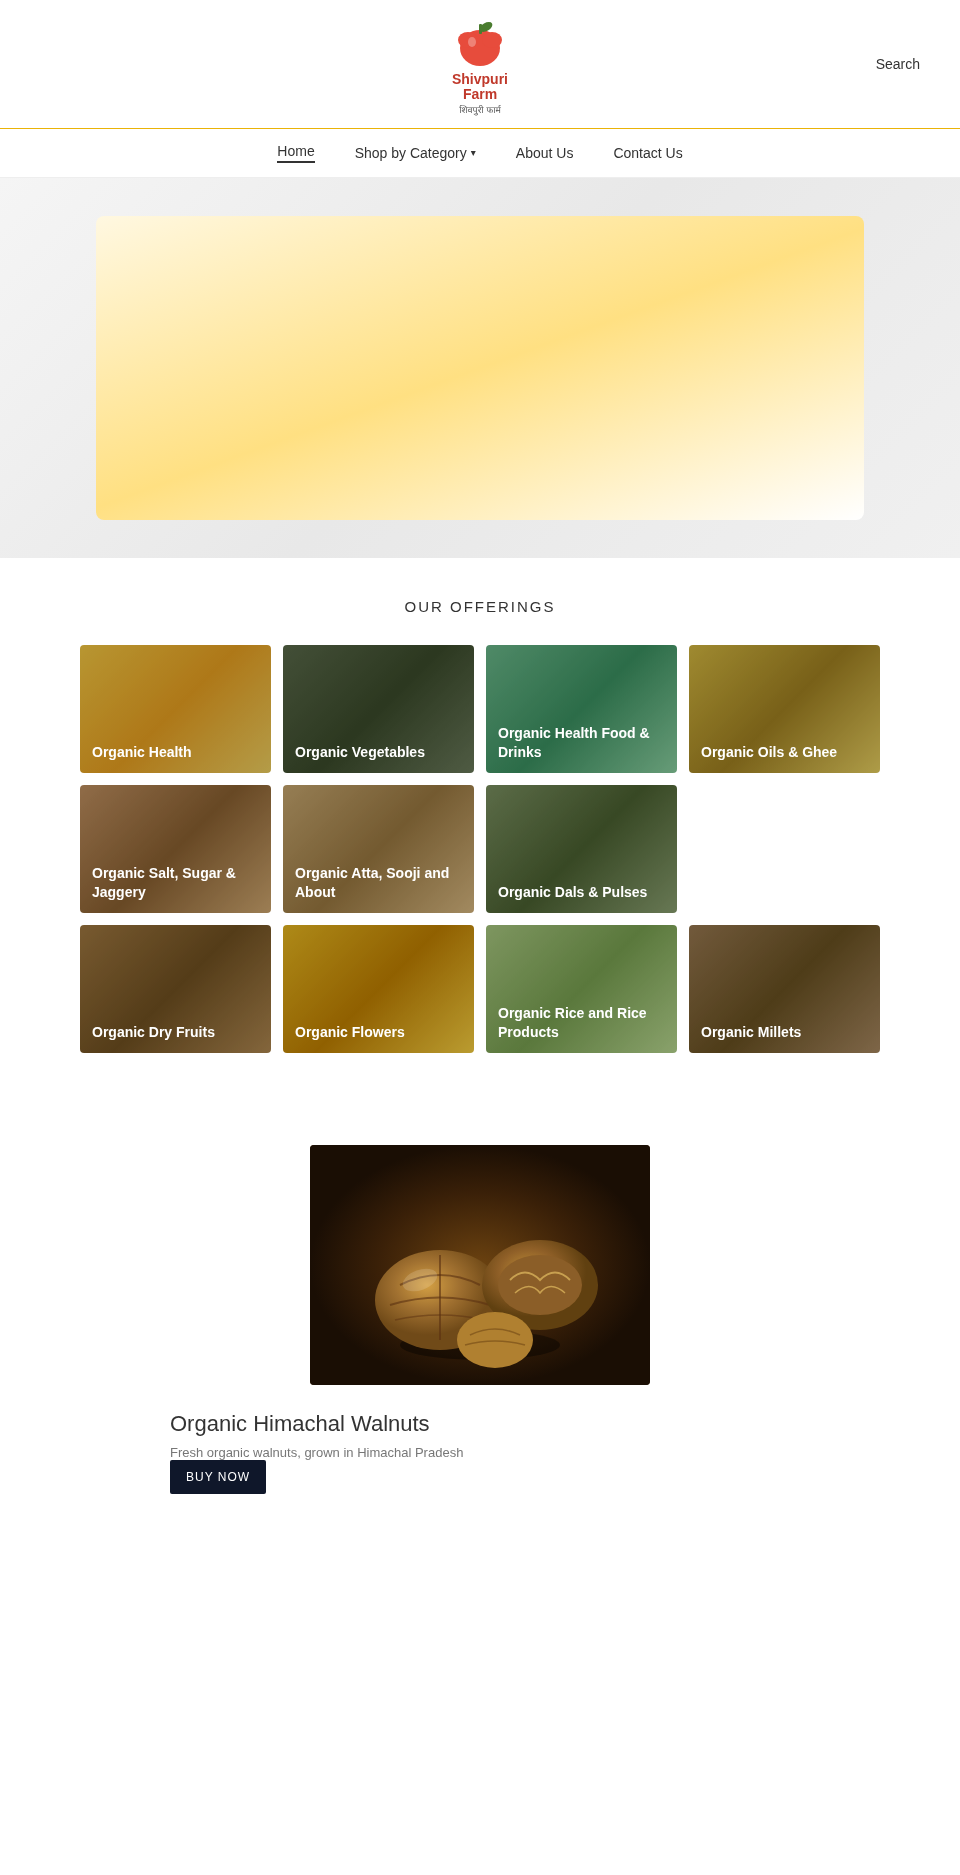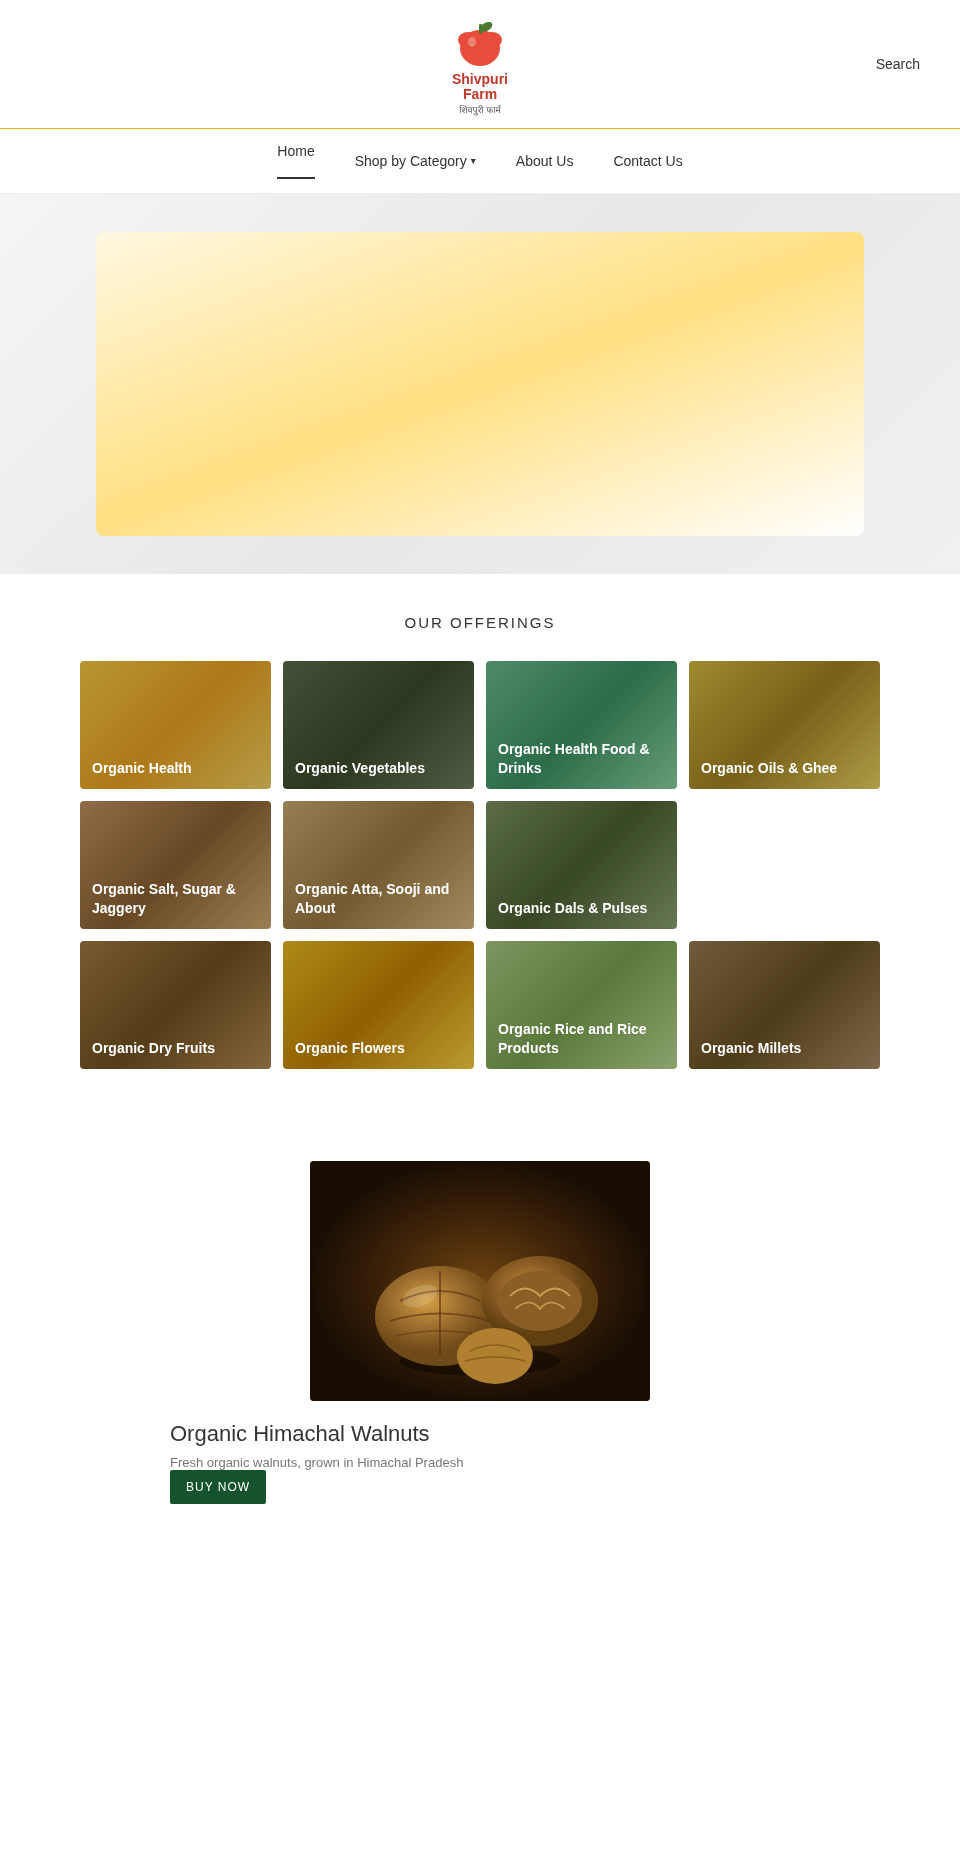--- a/index.html
+++ b/index.html
@@ -57,21 +57,21 @@
       font-size: 14px;
       color: #333;
       text-decoration: none;
       cursor: pointer;
       display: flex;
       align-items: center;
       gap: 4px;
     }
     .nav-item.active {
       border-bottom: 2px solid #333;
-      padding-bottom: 18px;
+      padding-bottom: 2px;
       text-align: center;
     }
     .chevron {
       font-size: 10px;
     }
 
     
     .hero {
       width: 100%;
       height: 380px;
@@ -160,27 +160,28 @@
     .product-info {
       width: 100%;
       max-width: 700px;
       padding-left: 40px;
     }
     .product-title {
       font-size: 22px;
       color: #333;
       margin-bottom: 8px;
       font-weight: normal;
+      margin-top: 6px;
     }
     .product-desc {
       font-size: 13px;
       color: #777;
     }
     .buy-now-btn {
-      background: #14532d;
+      background: #0f172a;
       color: #fff;
       border: none;
       padding: 10px 16px;
       font-size: 12px;
       cursor: pointer;
       border-radius: 2px;
       letter-spacing: 1px;
     }
   </style>
 </head>

